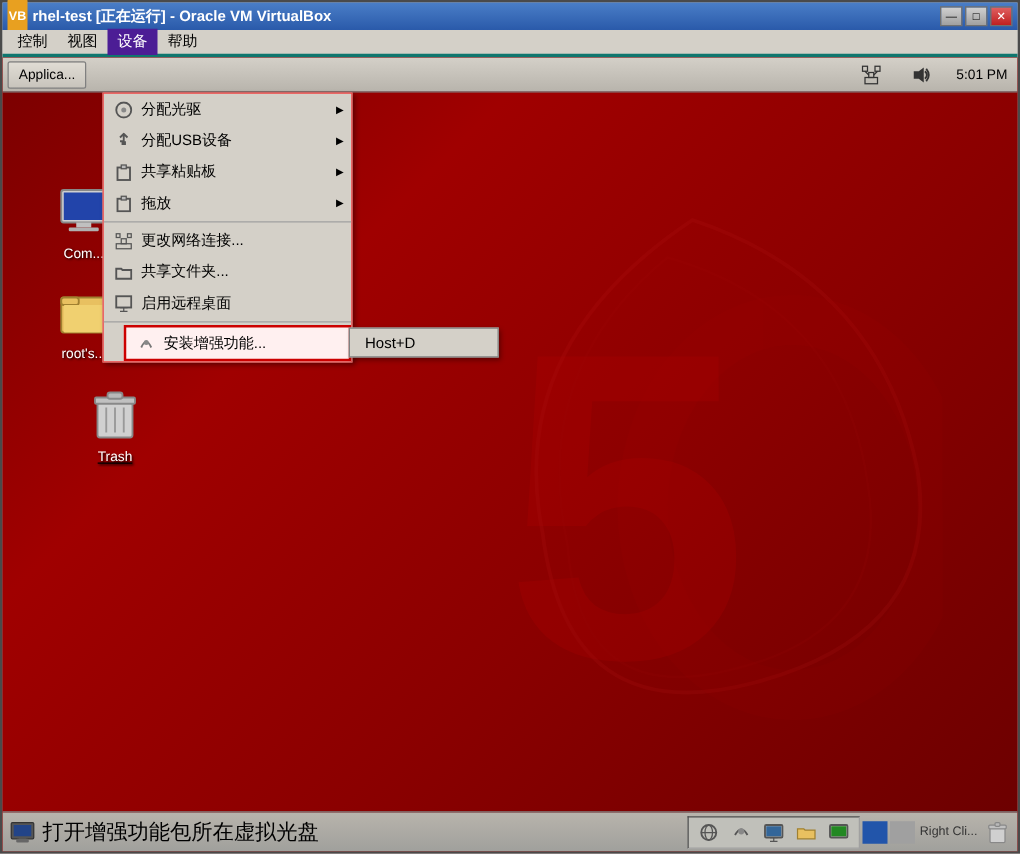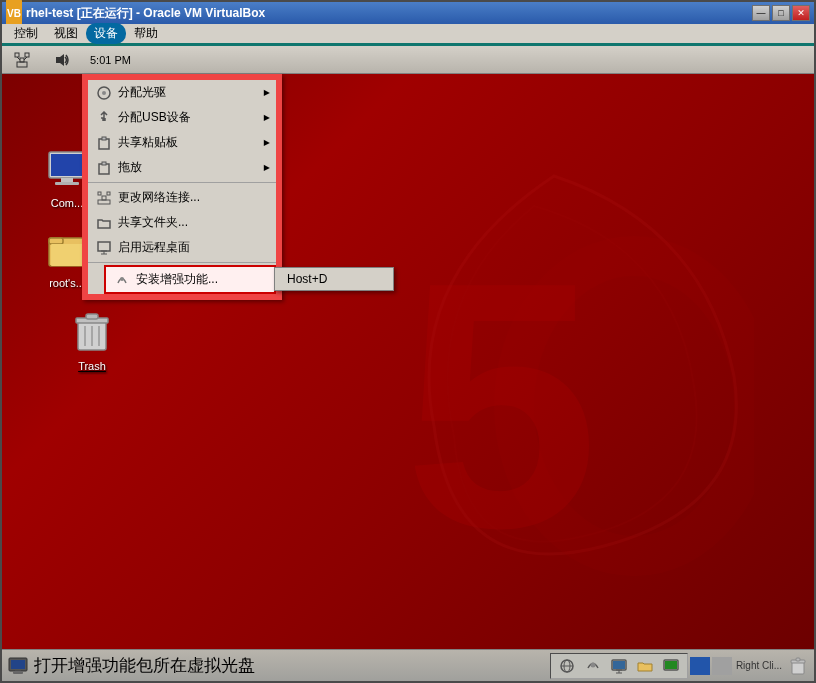--- a/index.html
+++ b/index.html
@@ -89,23 +89,22 @@
     }
 
     .menu-item {
       padding: 2px 8px;
       cursor: pointer;
       font-size: 12px;
       color: #000;
     }
 
     .menu-item:hover, .menu-item.active {
-      background: #0369a1;
+      background: #4c1d95;
       color: white;
-      border-radius: 10px;
     }
 
     
     .vm-content {
       flex: 1;
       position: relative;
       background: #8b0000;
       overflow: hidden;
     }
 
@@ -199,21 +198,21 @@
       font-size: 11px;
       color: #000;
     }
 
     
     .dropdown-menu {
       position: absolute;
       top: 28px;
       left: 80px;
       background: #d4d0c8;
-      border: 6px solid #ef4444;
+      border: 1px solid #ef4444;
       box-shadow: 2px 2px 4px rgba(0,0,0,0.4);
       z-index: 100;
       min-width: 200px;
     }
 
     .dropdown-item {
       display: flex;
       align-items: center;
       padding: 4px 8px;
       cursor: pointer;
@@ -370,20 +369,23 @@
 
       <svg class="rhel-symbol" viewBox="0 0 400 500" xmlns="http://www.w3.org/2000/svg">
         <text x="50" y="400" font-size="350" fill="#cc0000" opacity="0.5" font-weight="bold">5</text>
         <path d="M200,50 Q350,100 380,250 Q400,380 250,420 Q100,460 80,300 Q50,150 200,50Z" fill="none" stroke="#cc2222" stroke-width="3" opacity="0.4"></path>
         <path d="M180,80 Q320,120 340,260 Q360,380 230,410 Q110,440 100,310 Q70,170 180,80Z" fill="none" stroke="#aa1111" stroke-width="2" opacity="0.3"></path>
         <ellipse cx="280" cy="280" rx="120" ry="150" fill="none" stroke="#cc0000" stroke-width="40" opacity="0.15"></ellipse>
       </svg>
     </div>
 
     <div class="vm-taskbar">
+      <div class="vm-taskbar-left">
+        <div class="vm-taskbar-btn">Applica...</div>
+      </div>
       <div class="vm-taskbar-right">
 
         <div class="taskbar-icon-btn">
           <svg width="16" height="16" viewBox="0 0 16 16">
             <rect x="3" y="10" width="10" height="5" fill="none" stroke="#333" stroke-width="1"></rect>
             <rect x="6" y="6" width="4" height="4" fill="none" stroke="#333" stroke-width="1"></rect>
             <rect x="1" y="1" width="4" height="4" fill="none" stroke="#333" stroke-width="1"></rect>
             <rect x="11" y="1" width="4" height="4" fill="none" stroke="#333" stroke-width="1"></rect>
             <line x1="3" y1="5" x2="6" y2="8" stroke="#333" stroke-width="1"></line>
             <line x1="13" y1="5" x2="10" y2="8" stroke="#333" stroke-width="1"></line>

